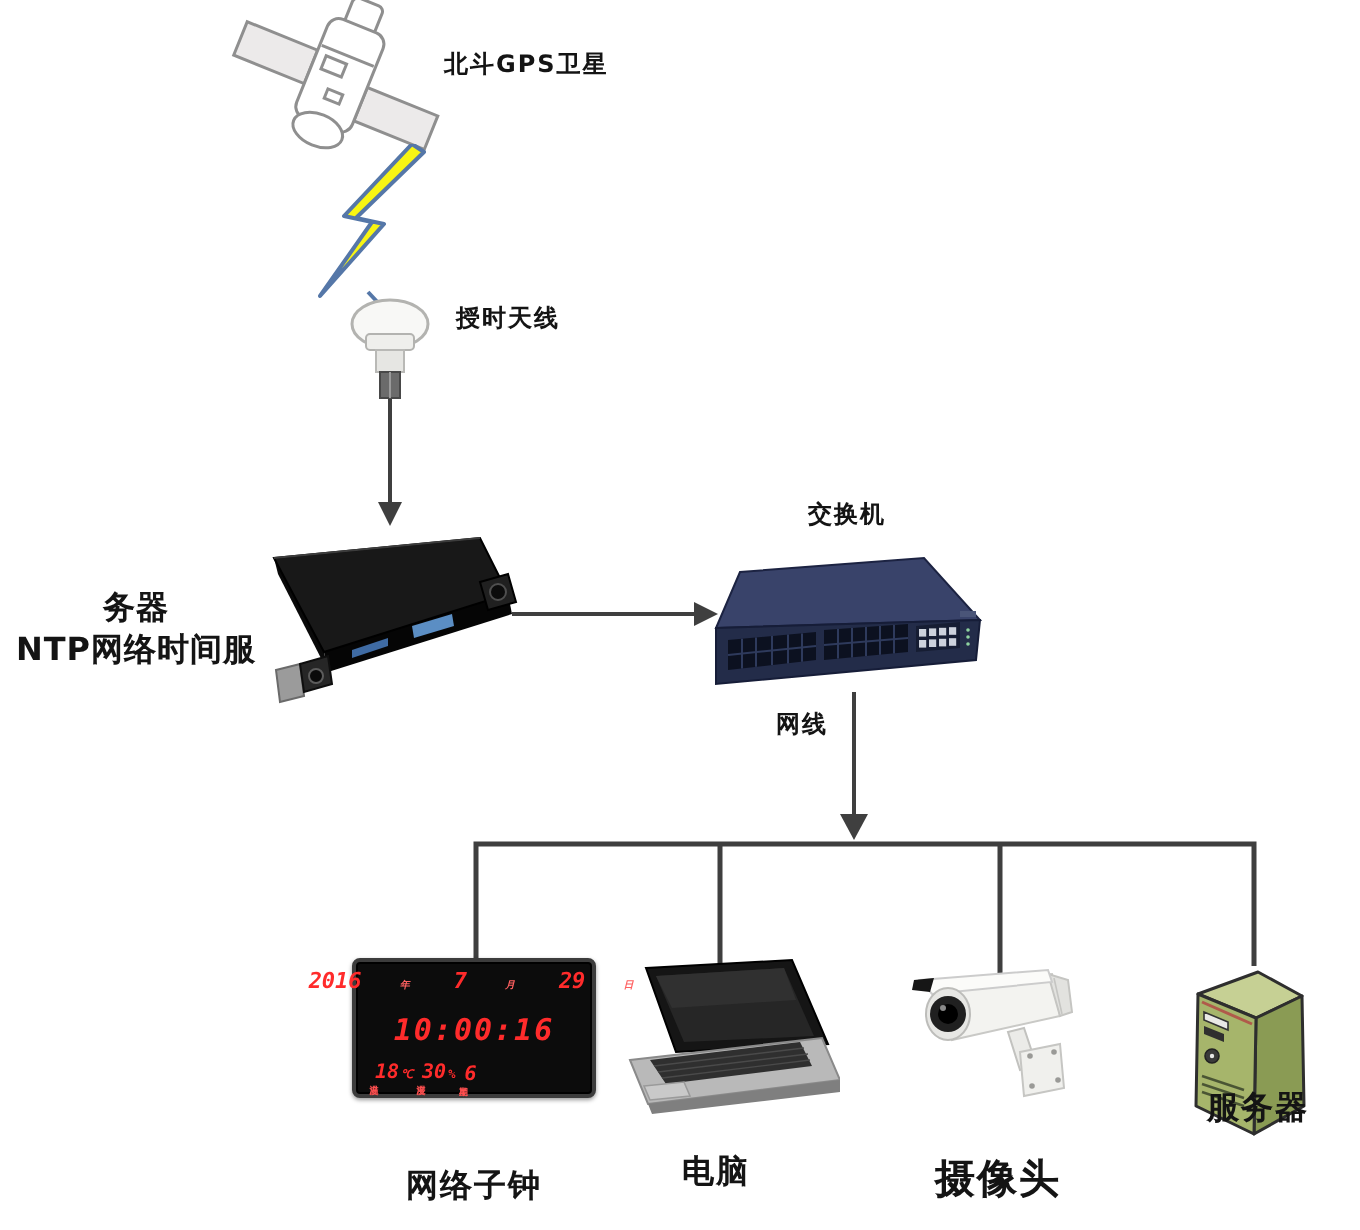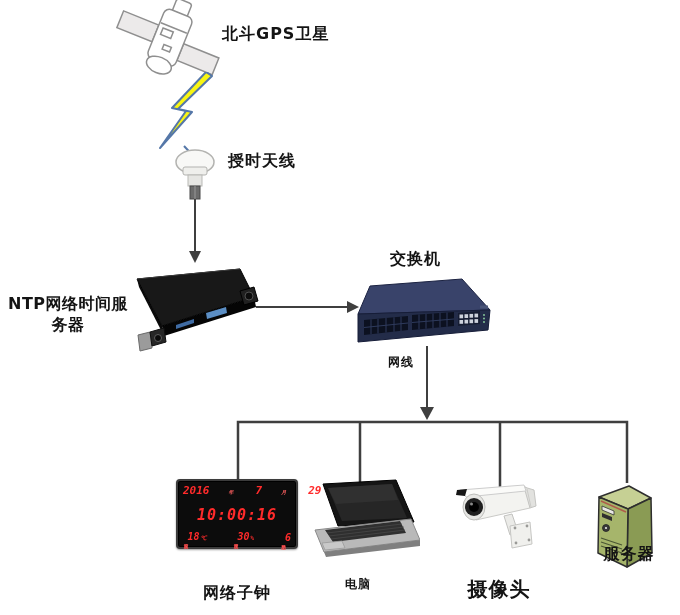--- a/index.html
+++ b/index.html
@@ -3,41 +3,41 @@
 <meta charset="utf-8">
 <style>
   html,body{margin:0;padding:0;background:#ffffff;}
   .stage{
     position:relative;width:680px;height:615px;background:#ffffff;overflow:hidden;
     font-family:"DejaVu Sans",sans-serif;color:#111;
   }
   .abs{position:absolute;}
   .lbl{
     position:absolute;font-weight:bold;color:#141414;white-space:nowrap;
-    font-size:16px;letter-spacing:1px;
+    font-size:12px;letter-spacing:1px;
   }
   .lbl-center{transform:translateX(-50%);text-align:right;}
   .ntp-label{
     position:absolute;left:0px;top:293px;width:136px;text-align:center;
     font-weight:bold;font-size:16px;line-height:21px;letter-spacing:0.5px;color:#141414;
   }
   svg{display:block;}
   
   .clock{
     position:absolute;left:176px;top:479px;width:122px;height:70px;
     background:#0c0c0c;border:2px solid #3c3c3c;border-radius:4px;
     box-sizing:border-box;box-shadow:inset 0 0 0 1px #000,0 1px 2px rgba(0,0,0,.4);
     display:flex;flex-direction:column;justify-content:space-between;
     padding:4px 5px;color:#ff2b2b;
     font-family:"DejaVu Sans Mono",monospace;font-style:italic;font-weight:bold;
   }
-  .clk-row1{display:flex;align-items:baseline;gap:19px;font-size:11px;line-height:11px;}
+  .clk-row1{display:flex;align-items:baseline;justify-content:center;gap:19px;font-size:11px;line-height:11px;}
   .clk-unit{font-size:5px;color:#ff6060;margin-right:3px;}
   .clk-row2{text-align:center;font-size:15px;line-height:15px;letter-spacing:1px;}
-  .clk-row3{display:flex;align-items:center;justify-content:space-between;font-size:10px;line-height:10px;}
+  .clk-row3{display:flex;align-items:center;font-size:10px;line-height:10px;}
   .clk-minilabel{
     writing-mode:vertical-rl;text-orientation:upright;
     font-size:4.5px;line-height:4.5px;letter-spacing:0;color:#ff5050;
     font-style:normal;
   }
   .clk-val{display:flex;align-items:baseline;}
   .clk-smallunit{font-size:6px;margin-left:1px;}
 </style>
 </head>
 <body>
@@ -218,23 +218,23 @@
     <g stroke="#4a5534" stroke-width="1.2">
       <line x1="9" y1="58" x2="30" y2="65"></line>
       <line x1="9" y1="62" x2="30" y2="69"></line>
       <line x1="9" y1="66" x2="30" y2="73"></line>
     </g>
   </svg>
 
   <div class="lbl" style="left:222px;top:24px">北斗GPS卫星</div>
   <div class="lbl" style="left:228px;top:151px">授时天线</div>
   <div class="ntp-label">
+    <div>务器</div>
     <div>NTP网络时间服</div>
-    <div>务器</div>
   </div>
-  <div class="lbl" style="left:390px;top:249px">交换机</div>
+  <div class="lbl" style="left:404px;top:249px">交换机</div>
   <div class="lbl" style="left:388px;top:354px;font-size:12px">网线</div>
   <div class="lbl lbl-center" style="left:237px;top:583px;font-size:16px">网络子钟</div>
-  <div class="lbl lbl-center" style="left:358px;top:576px;font-size:12px">电脑</div>
+  <div class="lbl lbl-center" style="left:358px;top:576px;font-size:16px">电脑</div>
   <div class="lbl lbl-center" style="left:499px;top:576px;font-size:20px">摄像头</div>
   <div class="lbl lbl-center" style="left:629px;top:544px;font-size:16px">服务器</div>
 
 </div>
 
 </body></html>

